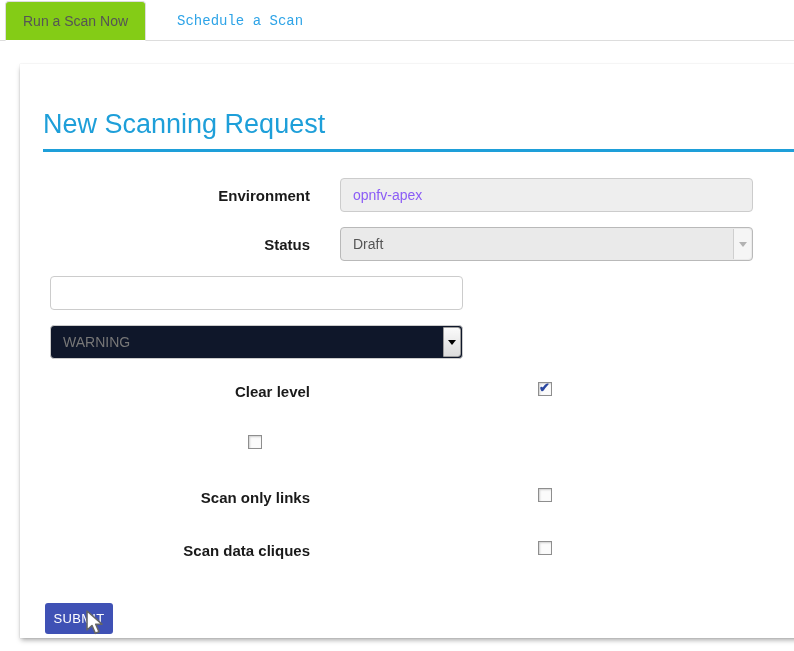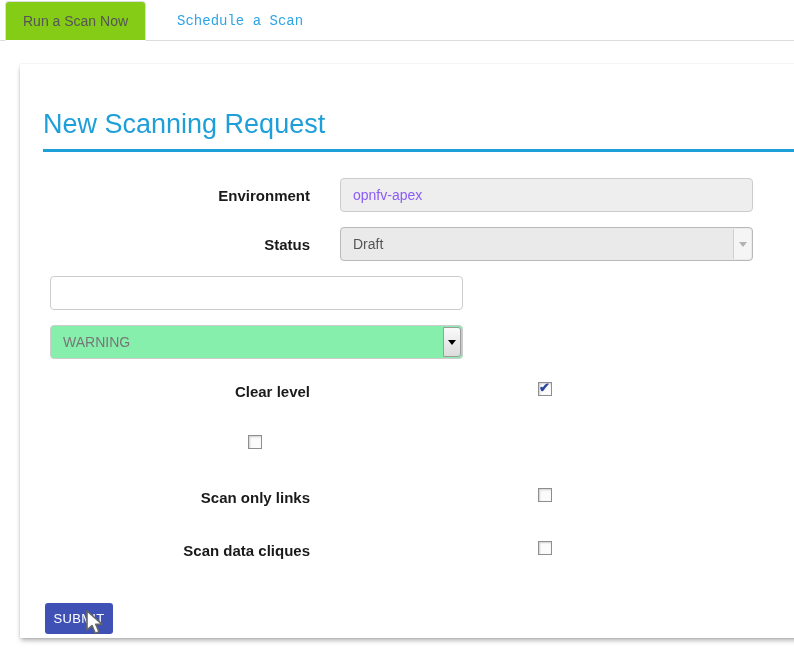--- a/index.html
+++ b/index.html
@@ -91,21 +91,21 @@
     outline: none;
   }
   .text-input:disabled { background: #eee; color: #8b5cf6; }
 
   
   .select {
     width: 413px;
     height: 34px;
     border: 1px solid #ccc;
     border-radius: 4px;
-    background: #86efac;
+    background: #0f172a;
     position: relative;
     display: flex;
     align-items: center;
     cursor: pointer;
   }
   .select .select-value {
     padding-left: 12px;
     font-size: 14px;
     color: #777;
   }

